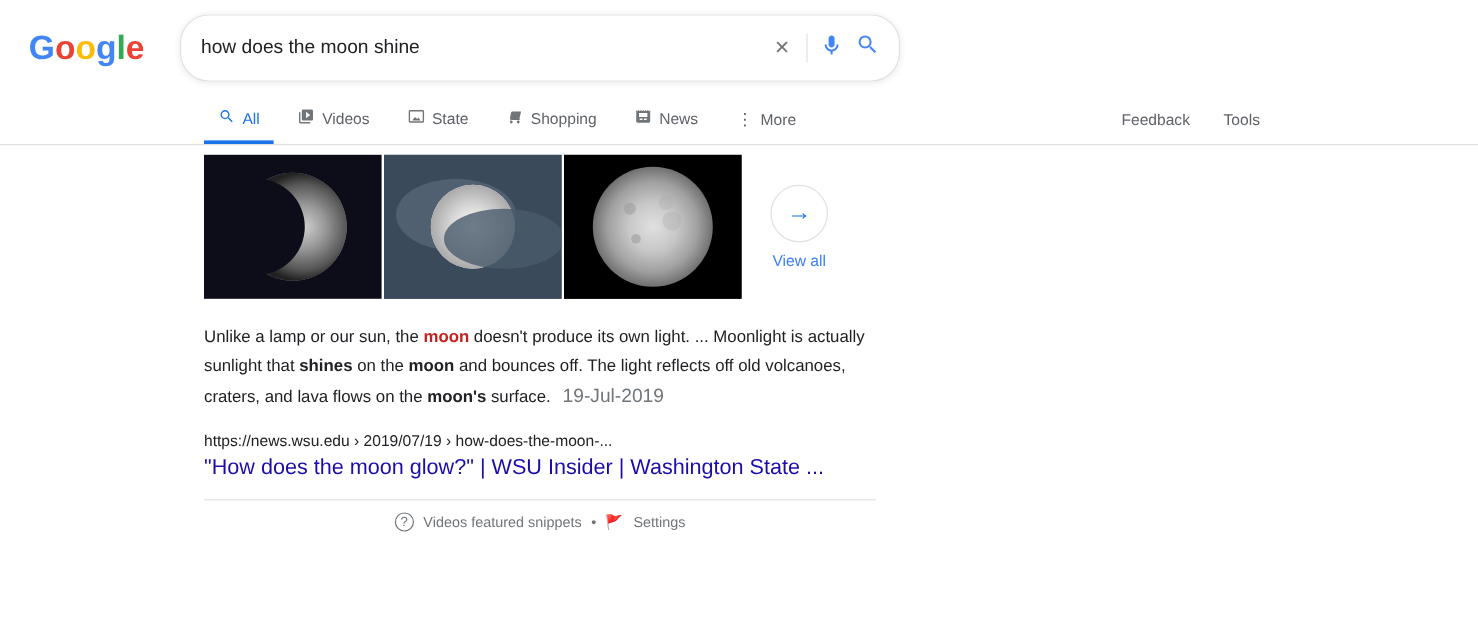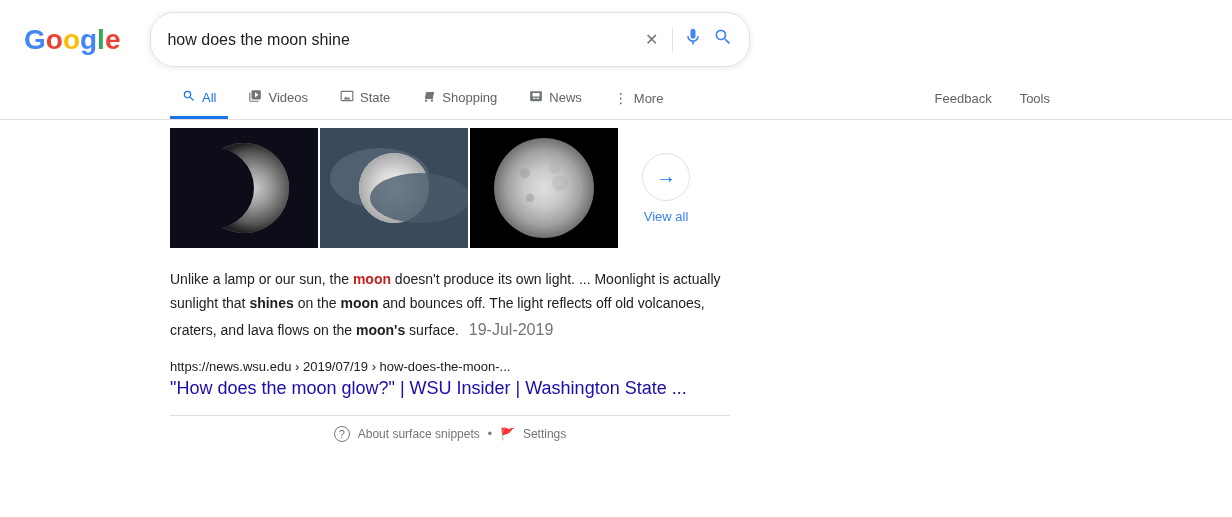--- a/index.html
+++ b/index.html
@@ -226,18 +226,18 @@
   </div>
 
   
   <div class="result-url">https://news.wsu.edu › 2019/07/19 › how-does-the-moon-...</div>
   
   <a class="result-title" href="#">"How does the moon glow?" | WSU Insider | Washington State ...</a>
 
   
   <div class="snippet-footer">
     <span style="width:16px;height:16px;border-radius:50%;border:1px solid #70757a;display:inline-flex;align-items:center;justify-content:center;font-size:11px;color:#70757a;">?</span>
-    <a href="#" style="color:#70757a;text-decoration:none;">About surface snippets</a>
+    <a href="#" style="color:#70757a;text-decoration:none;">Videos featured snippets</a>
     <span>•</span>
     <span style="font-size:12px;">🚩</span>
     <a href="#" style="color:#70757a;text-decoration:none;">Settings</a>
   </div>
 </div>
 
 </body></html>

